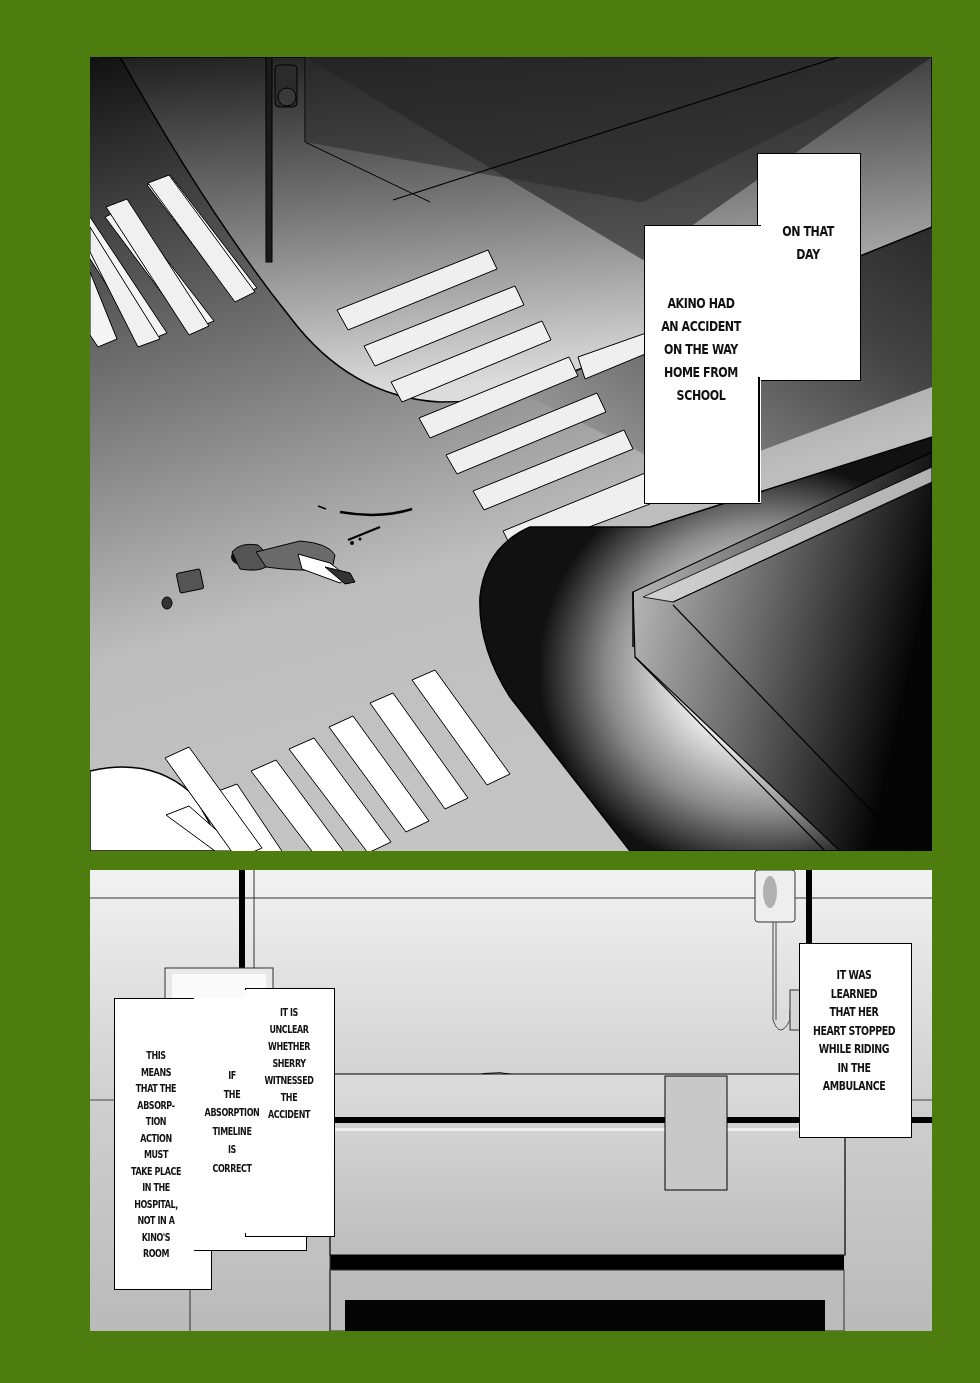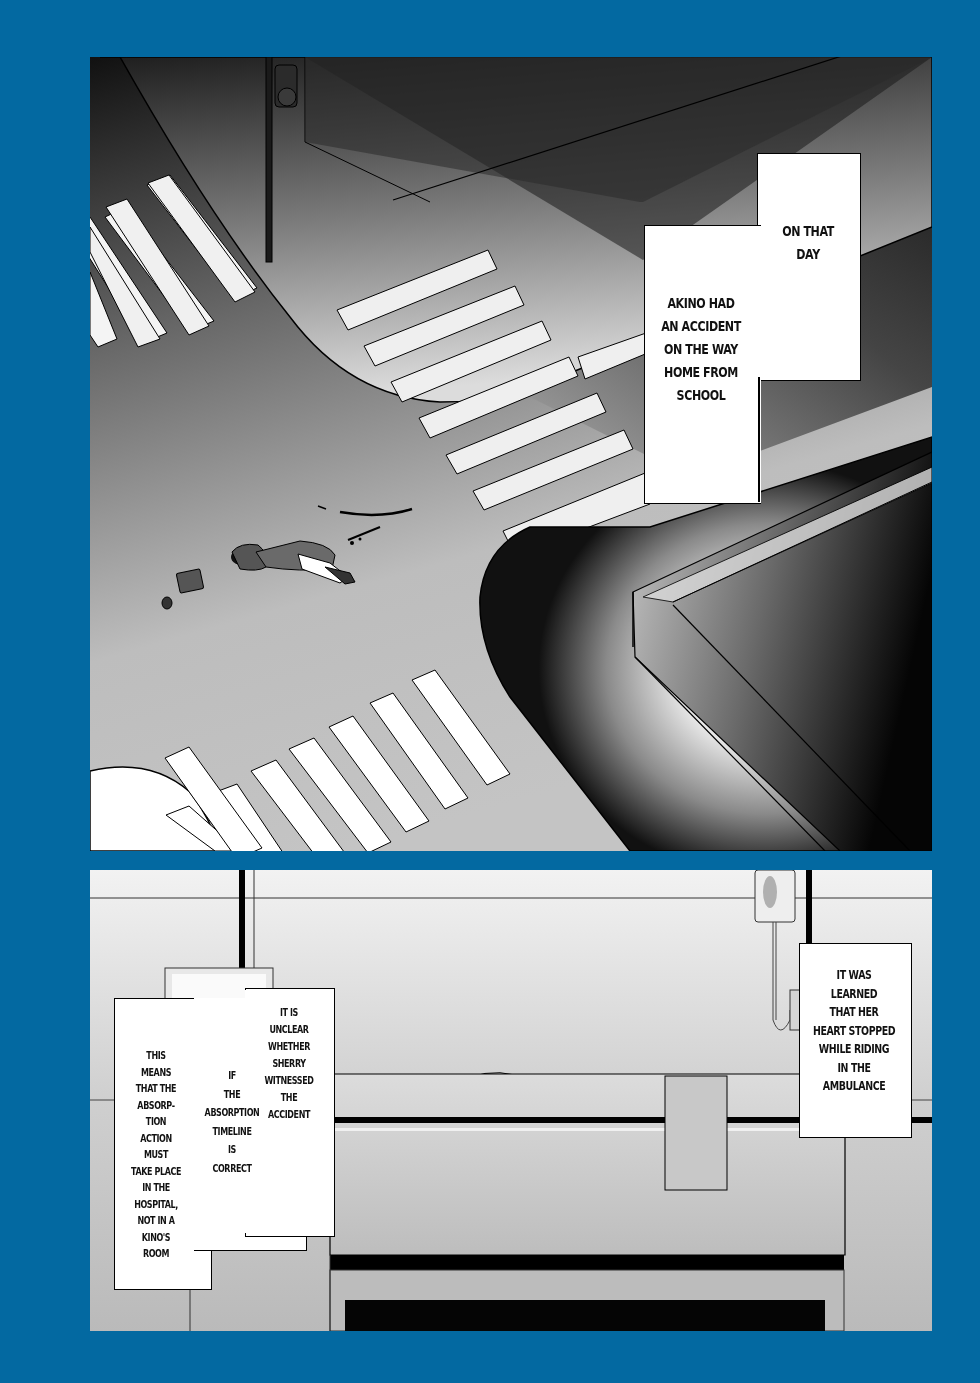--- a/index.html
+++ b/index.html
@@ -1,17 +1,17 @@
 <!DOCTYPE html>
 <html><head>
   <meta charset="utf-8">
   <style>
     html, body { margin: 0; padding: 0; background: #000; }
     body { width: 980px; height: 1383px; position: relative; overflow: hidden; font-family: "DejaVu Sans", sans-serif; }
-    .page { position: absolute; left: 0; top: 0; width: 980px; height: 1383px; background: #0369a1; }
+    .page { position: absolute; left: 0; top: 0; width: 980px; height: 1383px; background: #4d7c0f; }
     .panel { position: absolute; overflow: hidden; }
     .panel svg { position: absolute; left: 0; top: 0; }
     .caption {
       position: absolute; color: #111; font-family: "DejaVu Sans", sans-serif;
       font-weight: bold; text-align: center; text-transform: uppercase;
       letter-spacing: -0.5px; transform-origin: center top;
     }
     .caption .line { display: block; white-space: nowrap; }
     .cap-large { font-size: 13.5px; line-height: 23px; transform: scaleX(0.82); }
     .cap-small { font-size: 10px; line-height: 16.5px; transform: scaleX(0.8); }

